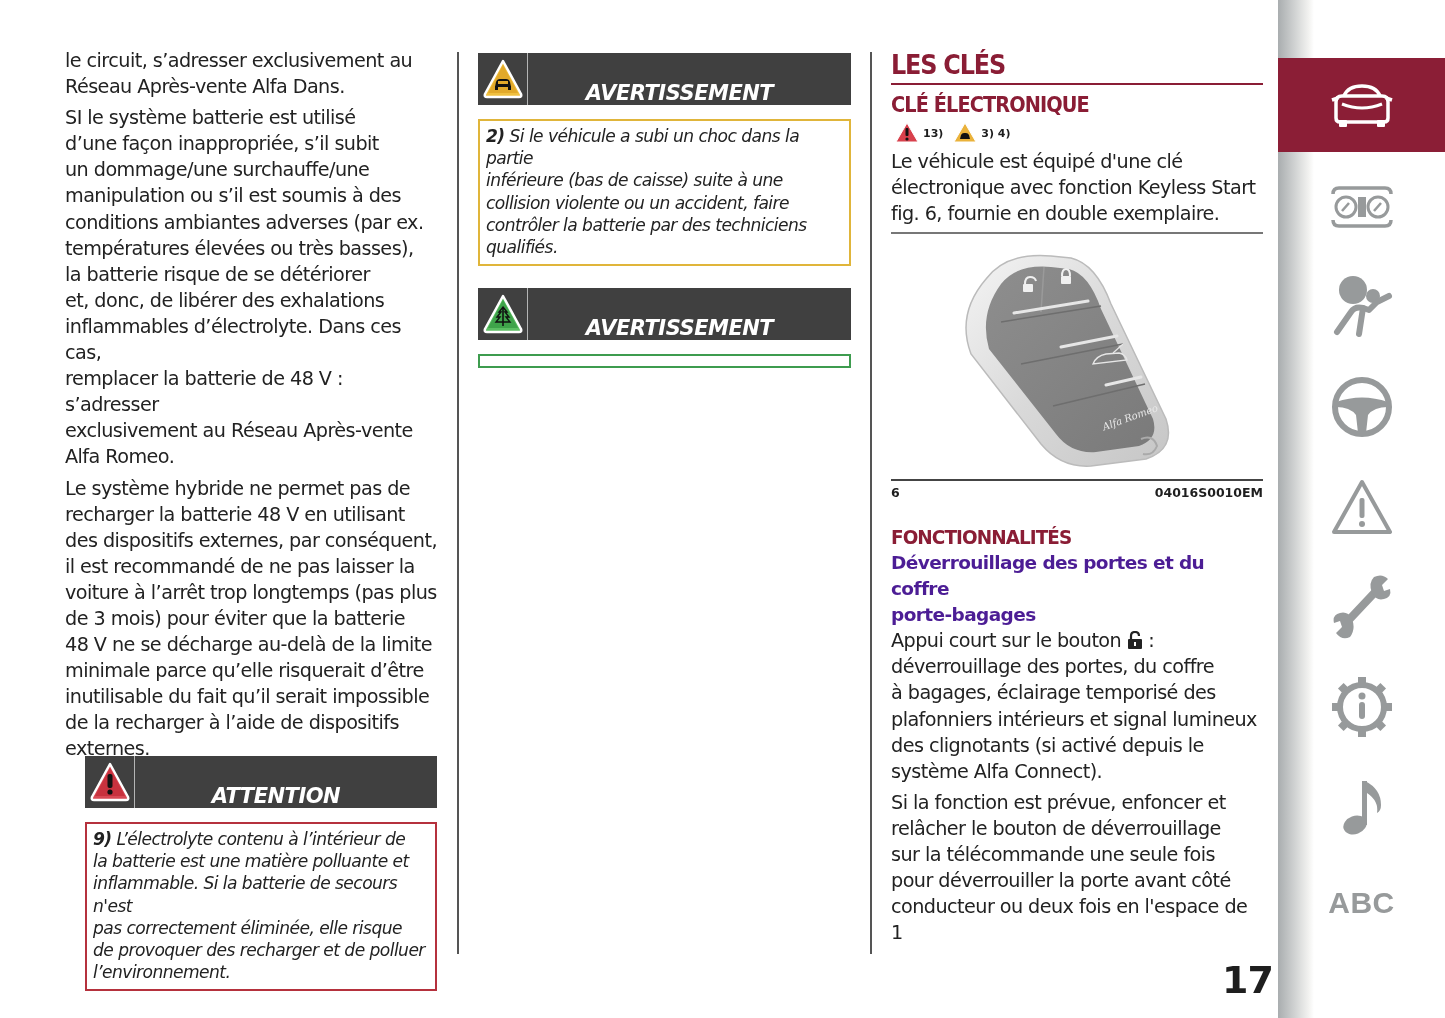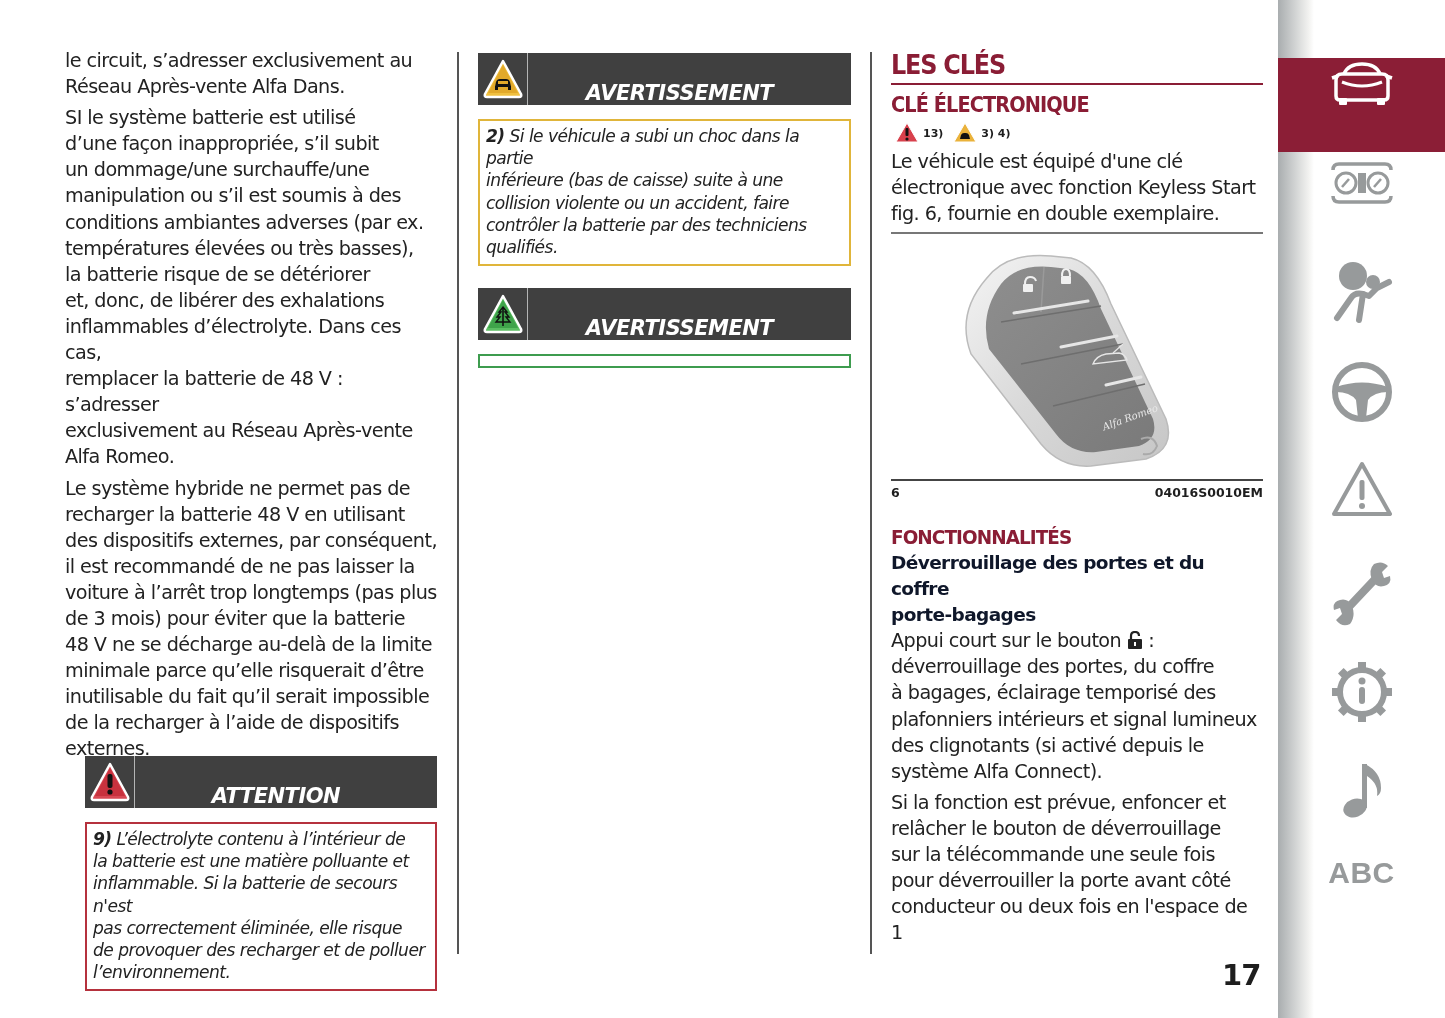--- a/index.html
+++ b/index.html
@@ -51,44 +51,44 @@
   .h1 {
     color: #8a1d35; font-weight: bold; font-size: 26px; letter-spacing: -1.3px;
     line-height: 34px; font-family: "DejaVu Sans", sans-serif; transform: scaleX(0.92); transform-origin: left;
   }
   .h1-rule { height: 2px; background: #8a1d35; margin-top: 1px; margin-bottom: 6px; }
   .h2 {
     color: #8a1d35; font-weight: bold; font-size: 21px; letter-spacing: -1px;
     line-height: 28px; font-family: "DejaVu Sans", sans-serif; transform: scaleX(0.92); transform-origin: left;
   }
   .h3 {
-    color: #0f172a; font-weight: bold; font-size: 18.5px; letter-spacing: -0.6px;
+    color: #4c1d95; font-weight: bold; font-size: 18.5px; letter-spacing: -0.6px;
     line-height: 26px; font-family: "DejaVu Sans", sans-serif; white-space: pre-line;
   }
   .refs { display: flex; align-items: center; gap: 4px; height: 24px; margin: 2px 0 4px 4px; font-size: 11px; font-weight: bold; }
   .refs span { margin-right: 6px; }
   .gray-rule { height: 2px; background: #777; }
 
   .figure { position: relative; height: 245px; }
   .fig-caption {
     display: flex; justify-content: space-between; border-top: 2px solid #444;
     padding-top: 4px; font-weight: bold; font-size: 12.5px; margin-bottom: 24px;
   }
 
   .page-number {
-    position: absolute; left: 1222px; top: 958px; font-weight: bold; font-size: 29px; letter-spacing: -1px; color: #1e1e1e;
+    position: absolute; left: 1222px; top: 958px; font-weight: bold; font-size: 38px; letter-spacing: -1px; color: #1e1e1e;
   }
 
   
   .sidebar { position: absolute; left: 1278px; top: 0; width: 167px; height: 1018px; background: #ffffff; }
   .sidebar-shade {
     position: absolute; left: 0; top: 0; width: 36px; height: 1018px;
     background: linear-gradient(to right, #a9adaf 0%, #cfd1d1 45%, #f2f2f0 85%, #ffffff 100%);
   }
-  .nav-item { position: absolute; left: 0; width: 167px; height: 94px; display: flex; align-items: flex-start; justify-content: center; padding-left: 0; }
+  .nav-item { position: absolute; left: 0; width: 167px; height: 94px; display: flex; align-items: center; justify-content: center; padding-left: 0; }
   .nav-item.active { background: #8b1e36; }
   .nav-item svg { display: block; }
   .nav-abc { font-family: "Liberation Sans", sans-serif; font-weight: bold; font-size: 30px; color: #979a9b; letter-spacing: 0.5px; }
 </style>
 </head>
 <body>
 
 <div class="divider div1"></div>
 <div class="divider div2"></div>
 

